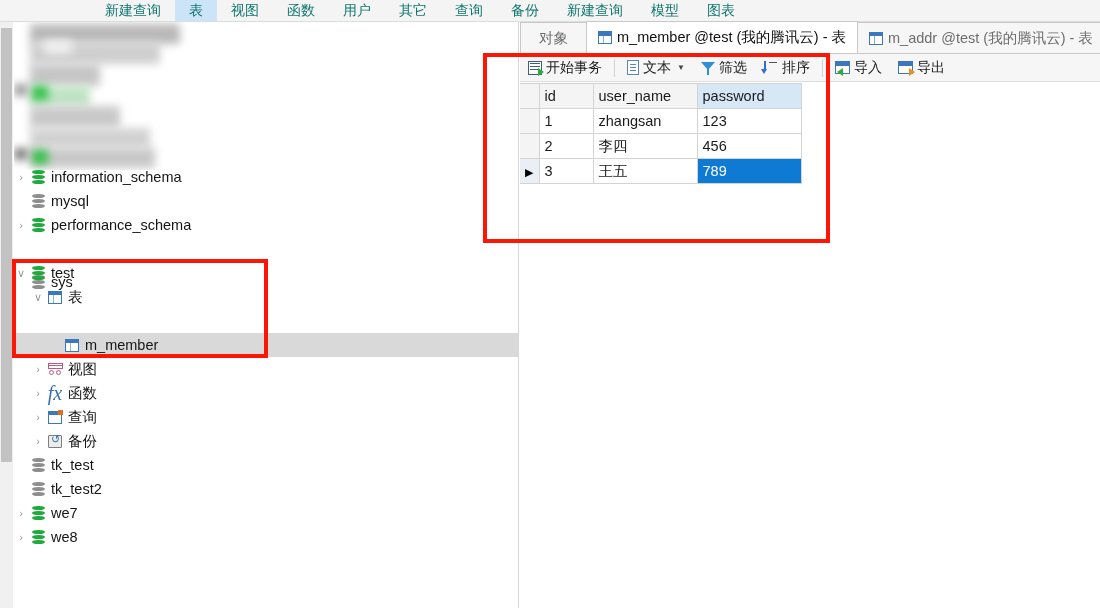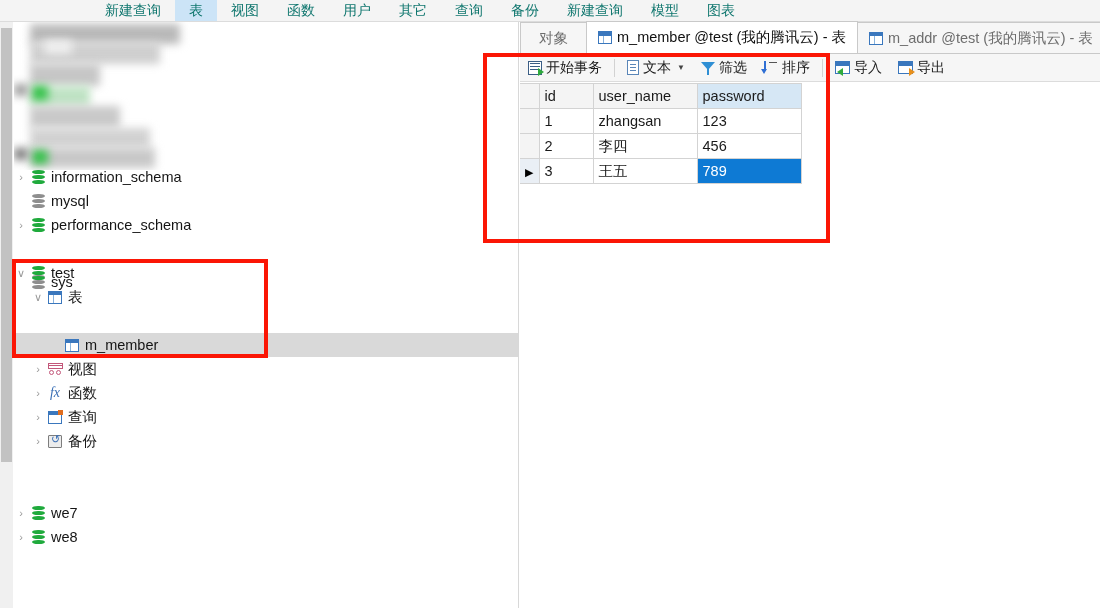--- a/index.html
+++ b/index.html
@@ -82,21 +82,21 @@
   .gridicon::after {
     content:""; position:absolute; left:4.2px; top:3.5px; bottom:0; width:1.2px; background:#8ab4dd;
   }
   .viewicon {
     width:15px; height:13px; position:relative;
   }
   .viewicon .vtop { position:absolute; left:0; top:0; width:15px; height:6px; background:#fff; border:1.4px solid #c3577a; }
   .viewicon .vtop::after { content:""; position:absolute; left:0; top:1.3px; right:0; height:1.4px; background:#c3577a; }
   .viewicon .o1, .viewicon .o2 { position:absolute; top:7px; width:5px; height:5px; border:1.4px solid #c3577a; border-radius:50%; }
   .viewicon .o1 { left:1px; } .viewicon .o2 { left:8px; }
-  .fxicon { font-family:"Liberation Serif","DejaVu Serif",serif; font-style:italic; color:#3a6fb5; font-size:14px; }
+  .fxicon { font-family:"Liberation Serif","DejaVu Serif",serif; font-style:italic; color:#3a6fb5; font-size:20px; }
   .qicon { width:14px; height:13px; border:1.4px solid #3a77bd; background:#fff; position:relative; }
   .qicon::before { content:""; position:absolute; left:0; top:0; right:0; height:3.5px; background:#3a77bd; }
   .qicon::after { content:""; position:absolute; right:-2px; top:-2px; width:5px; height:5px; background:#e06d1f; }
   .bkicon { width:14px; height:13px; border:1.4px solid #7d7d7d; background:#ececec; position:relative; border-radius:1px; }
   .bkicon::after { content:"\21BA"; position:absolute; left:2px; top:-3px; font-size:11px; color:#3a6fb5; }
 
   
   #right { position:absolute; left:520px; top:22px; width:580px; height:586px; background:#ffffff;padding-left:14px; }
 
   #tabbar {
@@ -309,20 +309,44 @@
         </span>
         <span class="tlabel">查询</span>
       </div>
       <div class="row" style="top: 407px;">
         <span style="flex: 0 0 17px;"></span>
         <span class="arrow">›</span>
         <span class="ticon">
           <span class="bkicon"></span>
         </span>
         <span class="tlabel">备份</span>
+      </div>
+      <div class="row" style="top: 431px;">
+        <span style="flex: 0 0 0px;"></span>
+        <span class="arrow none">›</span>
+        <span class="ticon">
+          <span class="db gray">
+            <i></i>
+            <i></i>
+            <i></i>
+          </span>
+        </span>
+        <span class="tlabel">tk_test</span>
+      </div>
+      <div class="row" style="top: 455px;">
+        <span style="flex: 0 0 0px;"></span>
+        <span class="arrow none">›</span>
+        <span class="ticon">
+          <span class="db gray">
+            <i></i>
+            <i></i>
+            <i></i>
+          </span>
+        </span>
+        <span class="tlabel">tk_test2</span>
       </div>
       <div class="row" style="top: 479px;">
         <span style="flex: 0 0 0px;"></span>
         <span class="arrow">›</span>
         <span class="ticon">
           <span class="db green">
             <i></i>
             <i></i>
             <i></i>
           </span>

